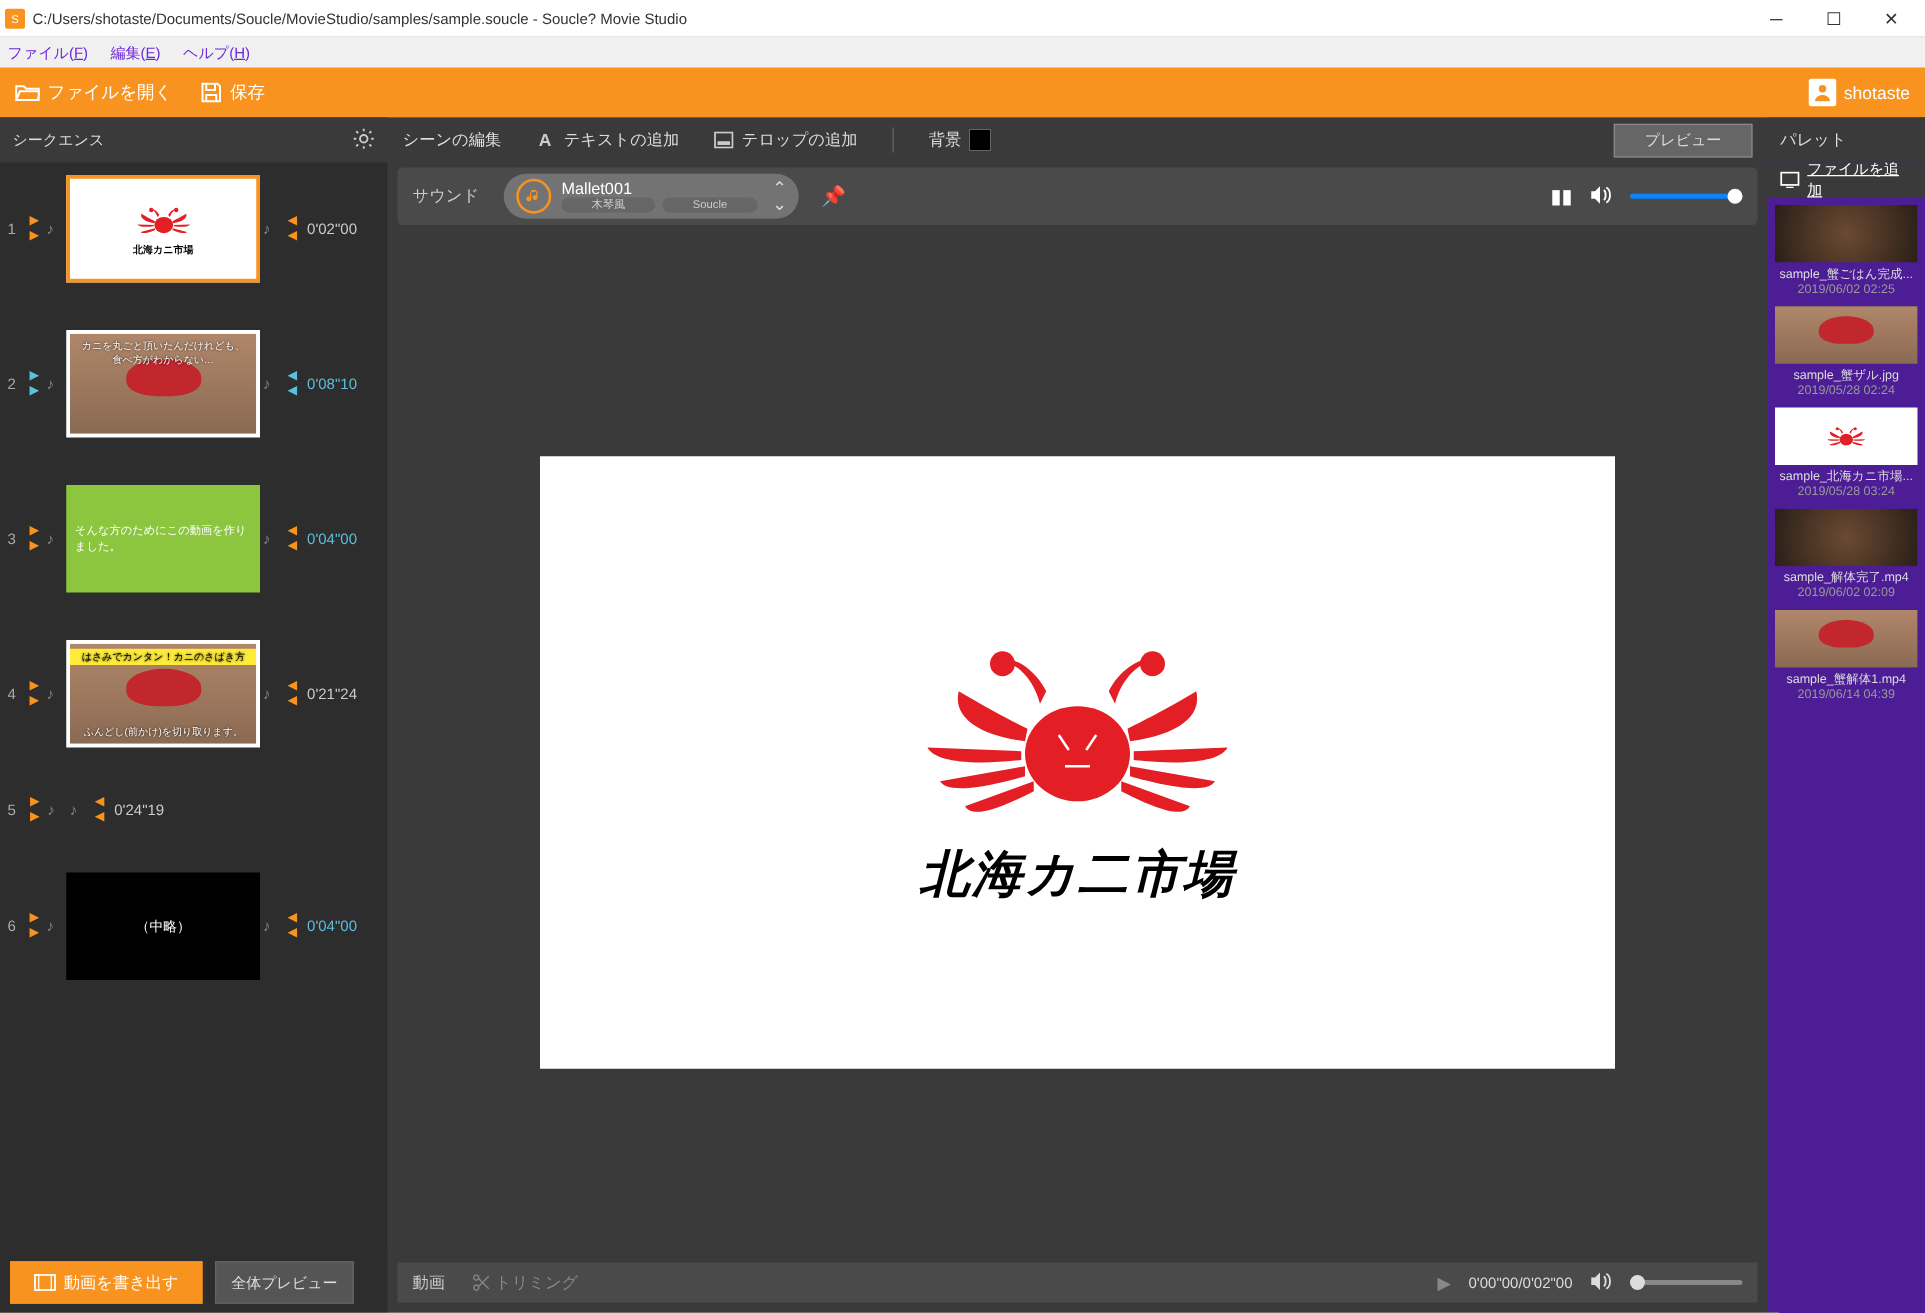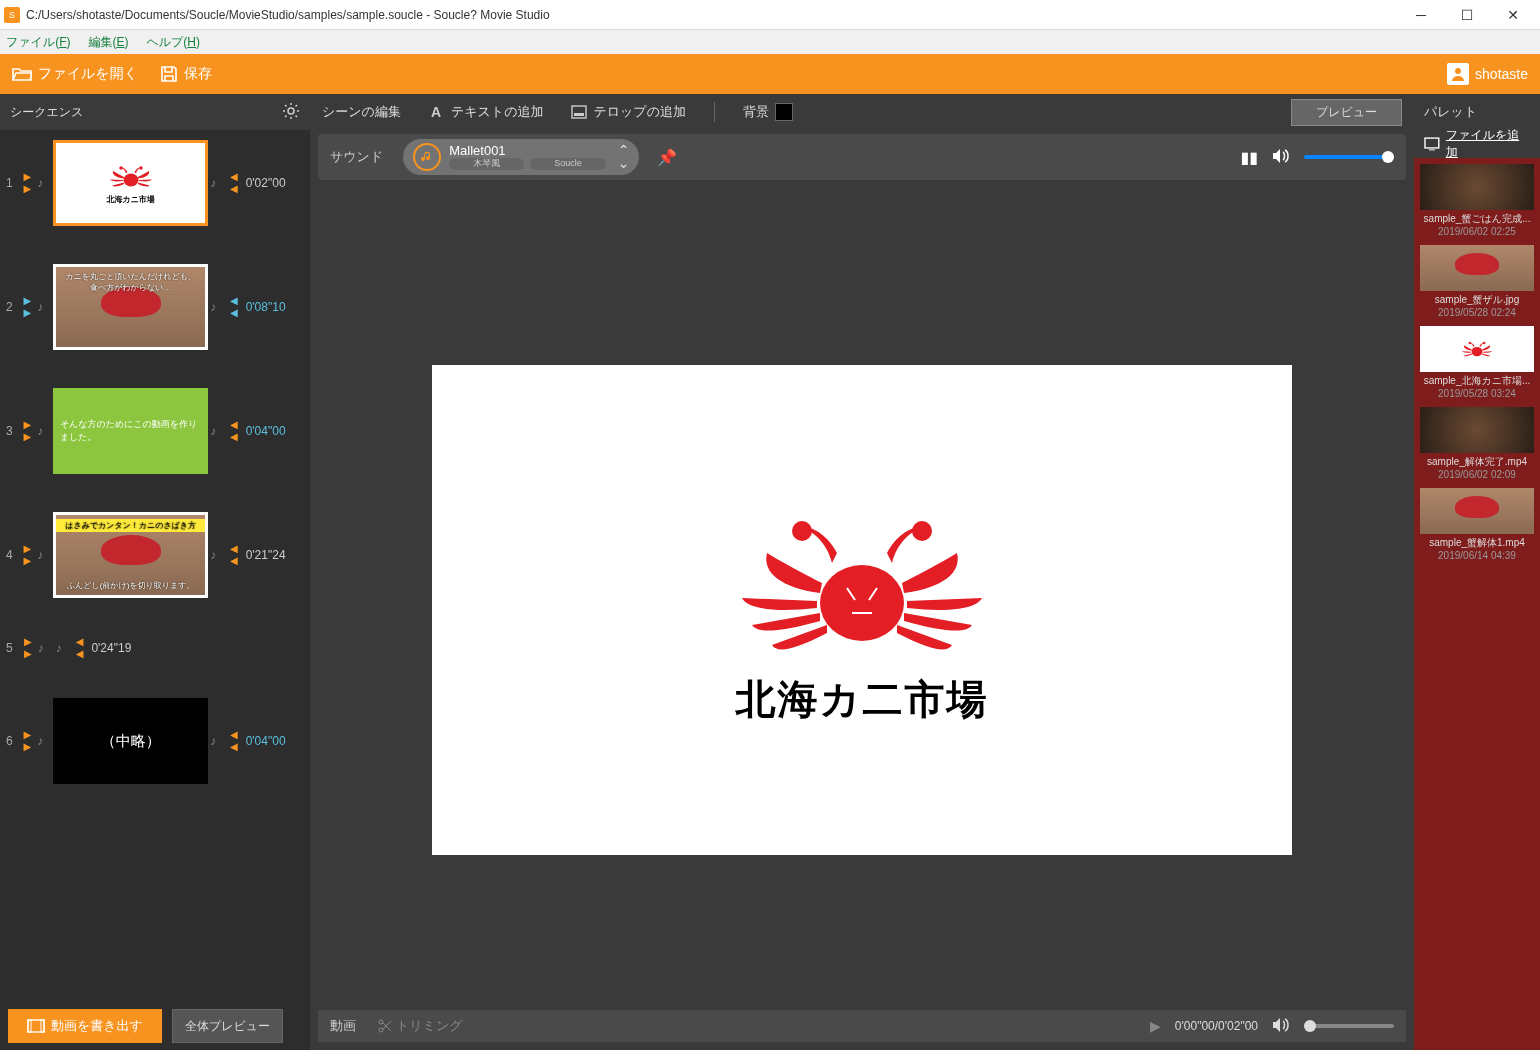--- a/index.html
+++ b/index.html
@@ -2,21 +2,21 @@
 <html><head>
 <meta charset="utf-8">
 <style>
 * { margin:0; padding:0; box-sizing:border-box; font-family:"Meiryo","Yu Gothic",sans-serif; }
 body { background:#fff; width:1540px; height:1050px; overflow:hidden; font-size:12px; }
 .titlebar { height:30px; background:#fff; display:flex; align-items:center; padding:0 4px; border-bottom:1px solid #ddd; }
 .titlebar .app-icon { width:16px; height:16px; background:#f7931e; margin-right:6px; border-radius:2px; color:#fff; font-size:9px; display:flex; align-items:center; justify-content:center; }
 .titlebar .title { flex:1; font-size:12px; color:#333; }
 .winctl { display:flex; }
 .winctl div { width:46px; height:30px; display:flex; align-items:center; justify-content:center; font-size:14px; color:#333; }
-.menubar { height:24px; background:#f0f0f0; display:flex; align-items:center; padding:0 6px; font-size:12px; color:#15803d; }
+.menubar { height:24px; background:#f0f0f0; display:flex; align-items:center; padding:0 6px; font-size:12px; color:#6d28d9; }
 .menubar span { margin-right:18px; }
 .menubar u { text-decoration:underline; }
 .toolbar { height:40px; background:#f7931e; display:flex; align-items:center; padding:0 12px; color:#fff; font-size:14px; }
 .tbtn { display:flex; align-items:center; margin-right:22px; }
 .tbtn svg { margin-right:6px; }
 .spacer { flex:1; }
 .user { display:flex; align-items:center; }
 .user .avatar { width:22px; height:22px; background:#fff; border-radius:2px; margin-right:6px; display:flex; align-items:center; justify-content:center; }
 .main { display:flex; height:calc(100% - 94px); background:#3a3a3a; }
 .seq-panel { width:310px; background:#2d2d2d; display:flex; flex-direction:column; }
@@ -25,21 +25,21 @@
 .seq-item { display:flex; align-items:center; padding:4px 6px; margin-bottom:30px; }
 .seq-num { width:14px; color:#aaa; font-size:12px; }
 .seq-tracks { display:flex; flex-direction:column; margin:0 4px; }
 .seq-tri { font-size:10px; color:#f7931e; line-height:1; margin:1px 0; }
 .seq-music { width:14px; color:#888; margin:0 2px; }
 .seq-thumb { width:160px; height:86px; background:#fff; border:3px solid transparent; position:relative; overflow:hidden; display:flex; align-items:center; justify-content:center; }
 .seq-thumb.sel { border-color:#f7931e; }
 .seq-thumb .crab-mini { text-align:center; }
 .seq-thumb .crab-mini svg { width:50px; }
 .seq-thumb .crab-mini .t { font-size:8px; font-weight:bold; color:#000; }
-.seq-thumb.black { background:#000; color:#fff; font-size:15px; }
+.seq-thumb.black { background:#000; color:#fff; font-size:11px; }
 .seq-thumb.green { background:#8cc63f; color:#fff; font-size:9px; }
 .seq-time { color:#ccc; font-size:12px; margin:0 4px; width:56px; }
 .seq-time.active { color:#5bc0de; }
 .seq-foot { height:48px; display:flex; align-items:center; padding:8px; gap:10px; background:#2d2d2d; }
 .export-btn { height:34px; background:#f7931e; color:#fff; border:1px solid #f7931e; padding:0 18px; display:flex; align-items:center; font-size:13px; }
 .export-btn svg { margin-right:6px; }
 .preview-all-btn { height:34px; background:#555; color:#ddd; border:1px solid #666; padding:0 12px; font-size:12px; }
 .center { flex:1; display:flex; flex-direction:column; background:#3a3a3a; }
 .edhead { height:36px; display:flex; align-items:center; padding:0 12px; gap:28px; color:#ddd; font-size:13px; }
 .edhead .ei { display:flex; align-items:center; gap:6px; }
@@ -52,31 +52,31 @@
 .sound-info { display:flex; flex-direction:column; line-height:1.1; }
 .sound-name { color:#fff; font-size:13px; }
 .sound-tags { display:flex; gap:6px; }
 .sound-tag { background:#666; color:#ccc; font-size:9px; padding:1px 24px; border-radius:8px; }
 .sound-updn { margin-left:12px; display:flex; flex-direction:column; color:#ddd; font-size:14px; line-height:0.9; }
 .pin { margin-left:18px; font-size:16px; color:#ccc; }
 .sound-row .spacer { flex:1; }
 .sctrl { display:flex; align-items:center; gap:14px; color:#fff; }
 .volslider { width:90px; height:4px; background:#0a84ff; position:relative; border-radius:2px; }
 .volslider .knob { position:absolute; right:0; top:-4px; width:12px; height:12px; background:#fff; border-radius:50%; }
-.canvas-wrap { flex:1; display:flex; align-items:center; justify-content:center; padding:36px 8px 6px 8px; }
+.canvas-wrap { flex:1; display:flex; align-items:center; justify-content:center; padding:36px 8px 6px 8px;font-style:italic; }
 .canvas { width:860px; height:490px; background:#fff; display:flex; align-items:center; justify-content:center; }
 .crab-logo { text-align:center; }
 .crab-logo .t { font-size:40px; font-weight:900; letter-spacing:2px; color:#000; margin-top:6px; }
 .vhead { height:32px; background:#4a4a4a; margin:0 8px 8px 8px; display:flex; align-items:center; padding:0 12px; color:#ccc; font-size:13px; }
 .vhead .trim { display:flex; align-items:center; gap:4px; margin-left:22px; color:#888; }
 .vctrl { margin-left:auto; display:flex; align-items:center; gap:14px; color:#ddd; }
 .vtime { font-size:12px; }
 .vslider { width:90px; height:4px; background:#888; border-radius:2px; position:relative; }
 .vslider .knob { position:absolute; left:0; top:-4px; width:12px; height:12px; background:#ddd; border-radius:50%; }
-.palette { width:126px; background:#7f1d1d; display:flex; flex-direction:column; }
+.palette { width:126px; background:#4c1d95; display:flex; flex-direction:column; }
 .pal-head { height:36px; display:flex; align-items:center; padding:0 10px; color:#ddd; background:#3a3a3a; font-size:13px; }
 .pal-add { height:28px; display:flex; align-items:center; gap:6px; color:#fff; font-size:12px; padding:0 10px; background:#3a3a3a;text-decoration:underline; }
 .pal-list { flex:1; overflow-y:auto; padding:6px 6px; }
 .pal-item { margin-bottom:8px; text-align:center; }
 .pal-thumb { width:100%; height:46px; background:#555; display:flex; align-items:center; justify-content:center; overflow:hidden; }
 .pal-thumb.white { background:#fff; }
 .pal-thumb svg { width:36px; }
 .pal-name { color:#ddd; font-size:10px; margin-top:2px; white-space:nowrap; overflow:hidden; text-overflow:ellipsis; }
 .pal-date { color:#999; font-size:10px; }
 .seq-thumb-img { width:100%; height:100%; background:linear-gradient(#b0876a,#8a6a52); position:relative; }

